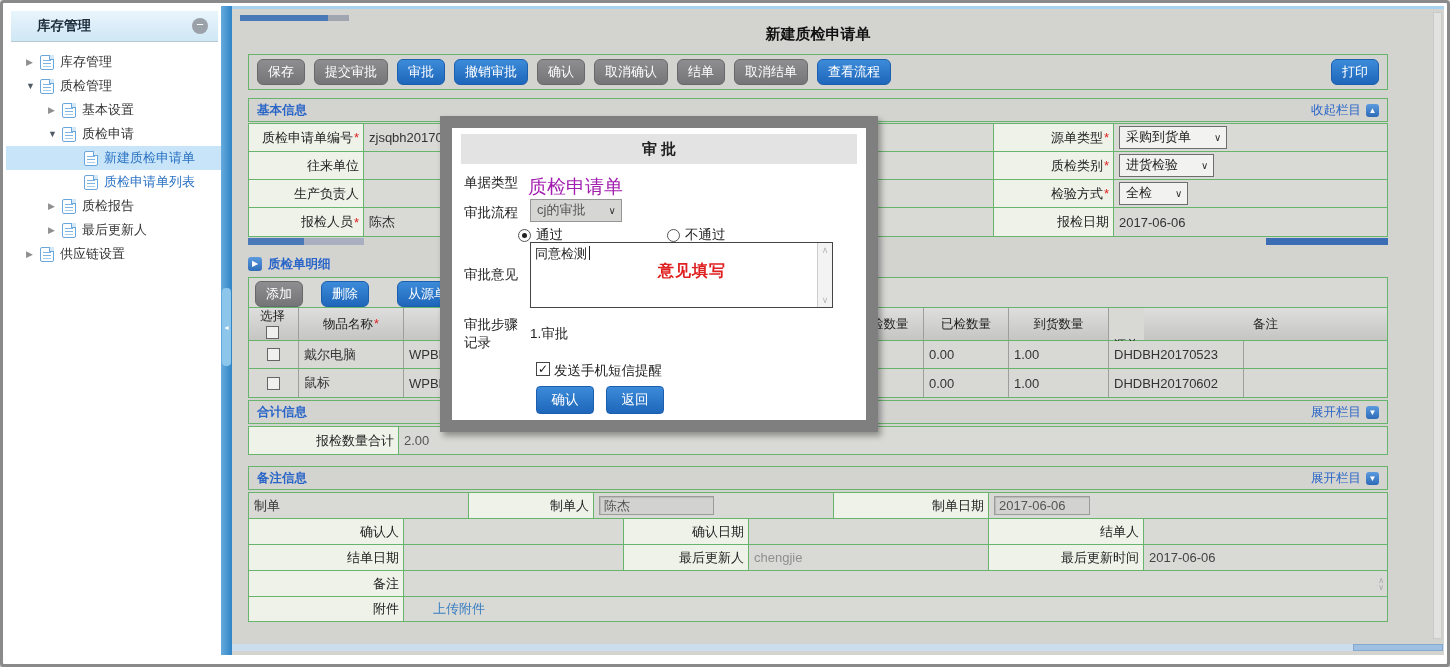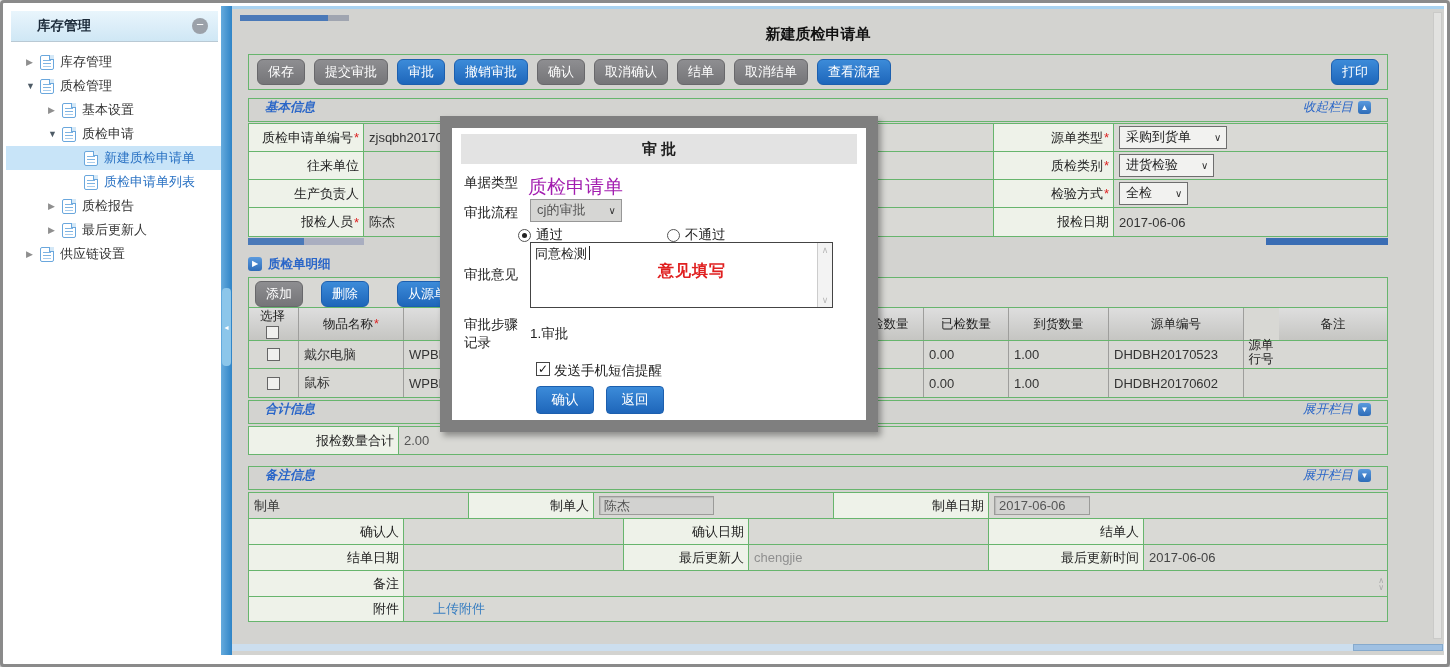--- a/index.html
+++ b/index.html
@@ -33,21 +33,21 @@
   .ts-thumb { width:88px; background:#4a79b8; } .ts-end { width:21px; background:#a0a5b0; }
   .page-title { position:absolute; left:16px; width:1140px; top:19px; text-align:center; font-size:15px; font-weight:bold; color:#111; }
 
   .boxed { position:absolute; left:16px; width:1140px; border:1px solid #67b56d; }
   .toolbar { top:48px; height:36px; display:flex; align-items:center; padding:0 8px; gap:9px; }
   .btn { display:inline-block; text-align:center; padding:3px 10px; min-width:44px; border-radius:6px; color:#fff; font-size:13px; cursor:pointer; white-space:nowrap; }
   .btn.gray { background:linear-gradient(#8e8e91,#757578); border:1px solid #68686b; }
   .btn.blue { background:linear-gradient(#3c8bd9,#1e66ba); border:1px solid #1c5fae; }
   .btn-print { margin-left:auto; }
 
-  .sec-head { height:24px; display:flex; align-items:flex-start; justify-content:space-between; padding:0 16px;font-style:italic; }
+  .sec-head { height:24px; display:flex; align-items:center; justify-content:space-between; padding:0 8px; }
   .sec-title { color:#2a66c8; font-weight:bold; font-size:12.5px; }
   .sec-link { color:#2a66c8; font-size:12.5px; display:flex; align-items:center; gap:5px; cursor:pointer; }
   .sq-icon { width:13px; height:13px; border-radius:3px; background:linear-gradient(#5a9ade,#2e6cb8); color:#fff; font-size:8px; line-height:13px; text-align:center; }
 
   
   .form-box { top:117px; background:#d9d9d5; }
   .f-row { display:flex; height:28px; border-bottom:1px solid #67b56d; }
   .f-row:last-child { border-bottom:none; }
   .fl { background:#eef2e9; border-right:1px solid #67b56d; display:flex; align-items:center; justify-content:flex-end; padding-right:4px; font-size:13px; color:#222; }
   .fv { border-right:1px solid #67b56d; display:flex; align-items:center; padding-left:5px; font-size:13px; color:#333; overflow:hidden; white-space:nowrap; }
@@ -297,23 +297,20 @@
             </div>
           <div class="dt-h c3">
               <span>报检数量</span>
             </div>
           <div class="dt-h c4">
               <span>已检数量</span>
             </div>
           <div class="dt-h c5">
               <span>到货数量</span>
             </div>
-          <div class="dt-h c6">
-              <span>源单编号</span>
-            </div>
           <div class="dt-h c7">
               <span>源单行号</span>
             </div>
           <div class="dt-h c8">
               <span>备注</span>
             </div>
         </div>
         <div class="dt-row">
           <div class="dt-c c0">
               <span class="cb"></span>

